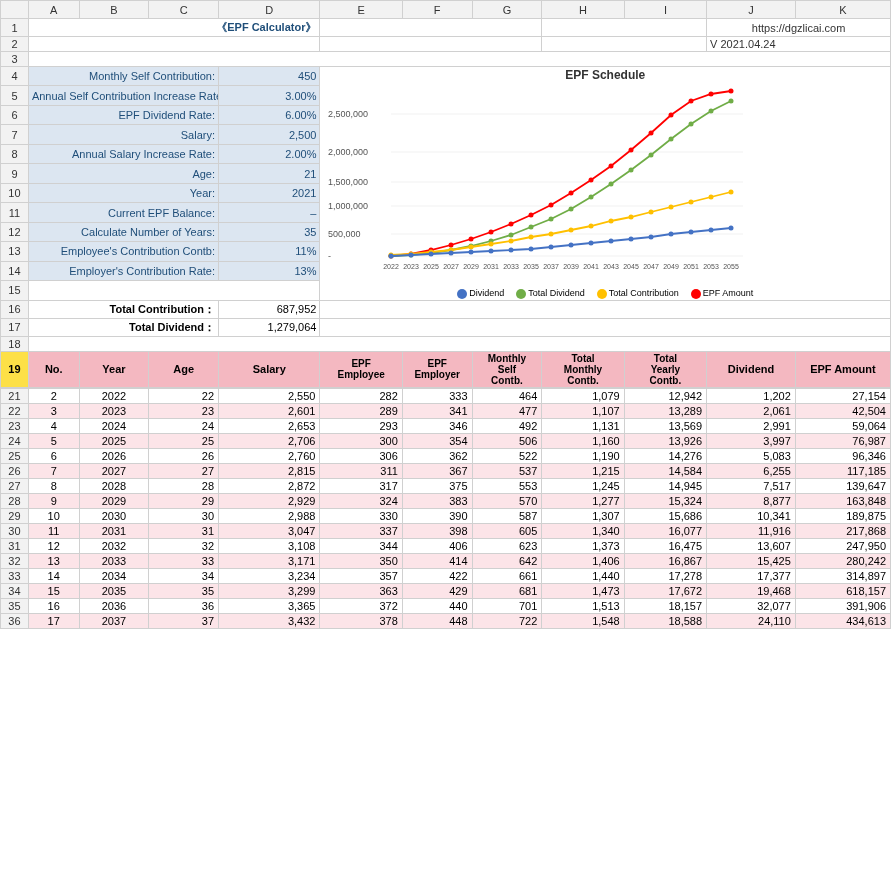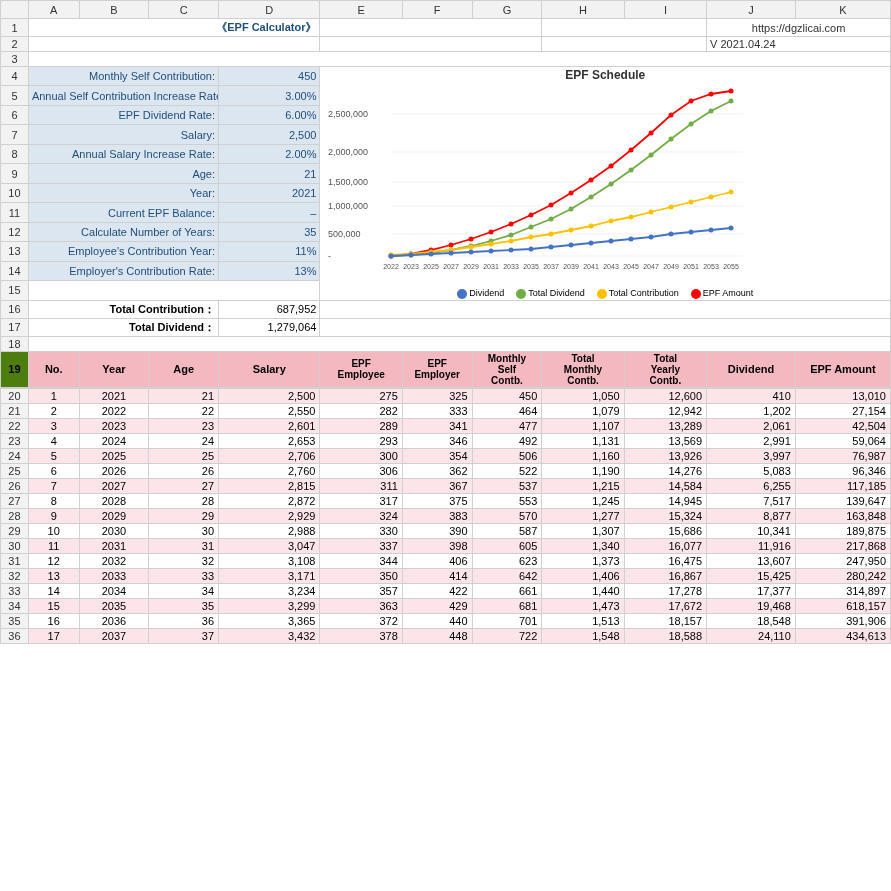--- a/index.html
+++ b/index.html
@@ -376,21 +376,21 @@
   </tr>
 
   <tr>
     <td class="row-num">12</td>
     <td colspan="3" class="input-label">Calculate Number of Years:</td>
     <td class="input-value">35</td>
   </tr>
 
   <tr>
     <td class="row-num">13</td>
-    <td colspan="3" class="input-label">Employee's Contribution Year:</td>
+    <td colspan="3" class="input-label">Employee's Contribution Contb:</td>
     <td class="input-value">11%</td>
   </tr>
 
   <tr>
     <td class="row-num">14</td>
     <td colspan="3" class="input-label">Employer's Contribution Rate:</td>
     <td class="input-value">13%</td>
   </tr>
 
   <tr>
@@ -411,21 +411,21 @@
     <td class="summary-value">1,279,064</td>
     <td colspan="7"></td>
   </tr>
 
   <tr>
     <td class="row-num">18</td>
     <td colspan="11"></td>
   </tr>
 
   <tr>
-    <td class="row-num data-header" style="background:#4d7c0f;">19</td>
+    <td class="row-num data-header" style="background:#fde047;">19</td>
     <td class="data-header">No.</td>
     <td class="data-header">Year</td>
     <td class="data-header">Age</td>
     <td class="data-header">Salary</td>
     <td class="data-header" style="font-size:10px;">EPF<br>Employee</td>
     <td class="data-header" style="font-size:10px;">EPF<br>Employer</td>
     <td class="data-header" style="font-size:10px;">Monthly<br>Self<br>Contb.</td>
     <td class="data-header" style="font-size:10px;">Total<br>Monthly<br>Contb.</td>
     <td class="data-header" style="font-size:10px;">Total<br>Yearly<br>Contb.</td>
     <td class="data-header">Dividend</td>
@@ -443,34 +443,20 @@
     <col style="width:80px">
     <col style="width:65px">
     <col style="width:55px">
     <col style="width:55px">
     <col style="width:65px">
     <col style="width:65px">
     <col style="width:70px">
     <col style="width:75px">
   </colgroup>
   <tbody id="data-tbody">
-      <tr class="data-row row-odd">
-        <td class="row-num">20</td>
-        <td>1</td>
-        <td>2021</td>
-        <td>21</td>
-        <td>2,500</td>
-        <td>275</td>
-        <td>325</td>
-        <td>450</td>
-        <td>1,050</td>
-        <td>12,600</td>
-        <td>410</td>
-        <td>13,010</td>
-      </tr>
       <tr class="data-row row-even">
         <td class="row-num">21</td>
         <td>2</td>
         <td>2022</td>
         <td>22</td>
         <td>2,550</td>
         <td>282</td>
         <td>333</td>
         <td>464</td>
         <td>1,079</td>
@@ -664,21 +650,21 @@
         <td class="row-num">35</td>
         <td>16</td>
         <td>2036</td>
         <td>36</td>
         <td>3,365</td>
         <td>372</td>
         <td>440</td>
         <td>701</td>
         <td>1,513</td>
         <td>18,157</td>
-        <td>18,548</td>
+        <td>32,077</td>
         <td>391,906</td>
       </tr>
       <tr class="data-row row-odd">
         <td class="row-num">36</td>
         <td>17</td>
         <td>2037</td>
         <td>37</td>
         <td>3,432</td>
         <td>378</td>
         <td>448</td>

